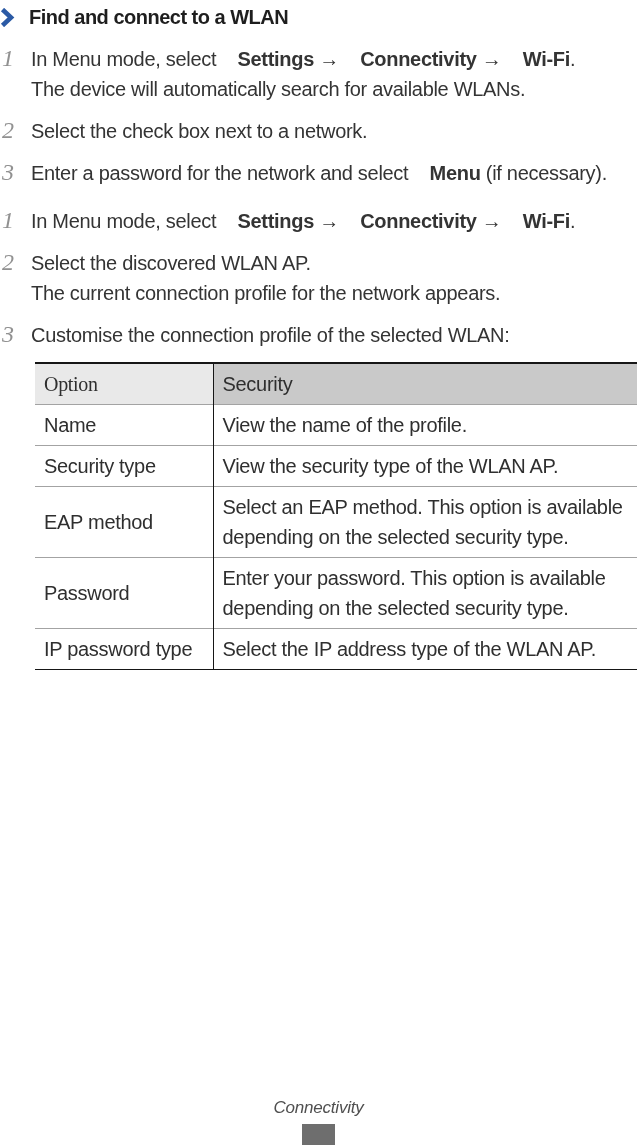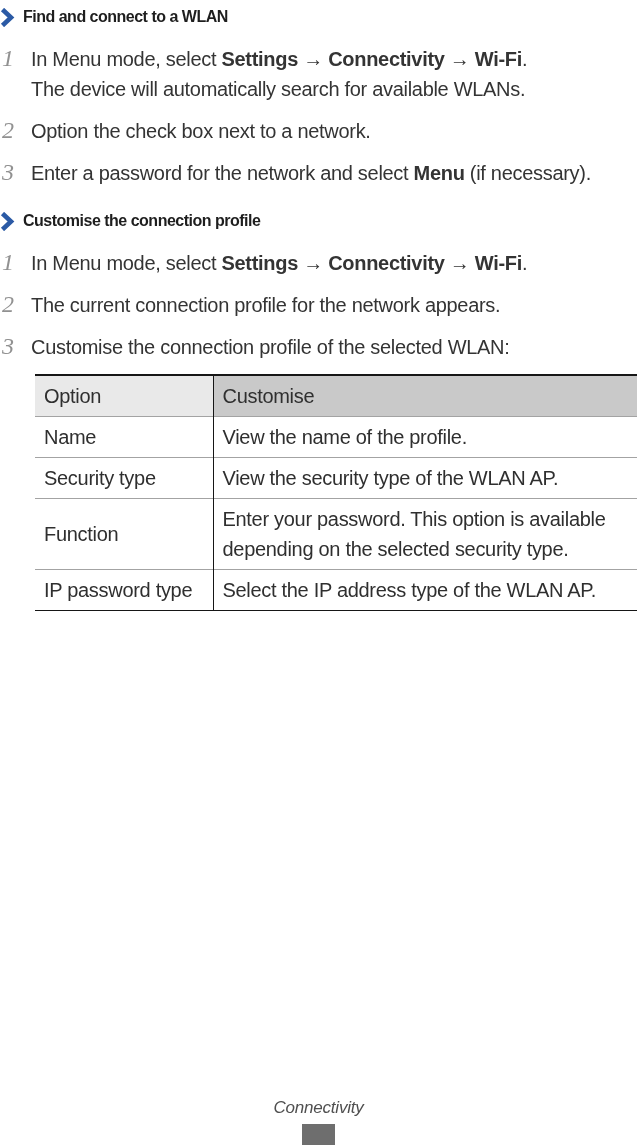--- a/index.html
+++ b/index.html
@@ -10,60 +10,60 @@
     font-family: "Liberation Sans", sans-serif;
     color: #333333;
   }
   .page { position: absolute; inset: 0; }
   .content { padding-top: 2px; }
 
   
   .section { margin: 0; }
   .section + .section { margin-top: 18px; }
   .heading {
-    display: flex; align-items: center; gap: 8px;
+    display: flex; align-items: center; gap: 14px;
     margin: 0 0 12px 0;
-    font-size: 16px; font-weight: 700; letter-spacing: -0.5px;
+    font-size: 20px; font-weight: 700; letter-spacing: -0.5px;
     color: #1e1e1e; line-height: 30px;
   }
   .chevron { width: 15px; height: 19px; flex: none; display: inline-block; }
   .chevron svg { display: block; width: 15px; height: 19px; }
 
   
   .step { display: flex; margin-bottom: 12px; }
   .step-number {
     flex: none; width: 31px; padding-left: 2px; box-sizing: border-box;
     font-family: "Liberation Serif", serif; font-style: italic;
     font-size: 24px; line-height: 28px;
     color: var(--step-number, #919191);
   }
   .step-text {
     width: 604px; font-size: 20px; line-height: 30px;
     letter-spacing: -0.3px; color: #343434;
   }
   .step-line { min-height: 30px; }
-  .bold { font-weight: 700; }
+  .bold { font-weight: 700; margin-left: 16px; }
 
   
   .options-table {
     margin: 8px 0 0 35px;
     width: 602px;
     border-collapse: collapse;
     table-layout: fixed;
   }
   .options-table th, .options-table td {
     border-top: 1px solid #a3a3a3;
     font-size: 20px; font-weight: 400; text-align: left;
     letter-spacing: -0.3px; line-height: 30px;
     padding: 5px 9px; vertical-align: middle;
     color: #2f2f2f;
   }
   .options-table thead th { border-top: 2px solid #161616; }
   .options-table .col-option { width: 178px; box-sizing: border-box; border-right: 1px solid #161616; }
-  .options-table thead .col-option { background: var(--header-option-bg, #e9e9e9); }
+  .options-table thead .col-option { background: var(--header-option-bg, #e9e9e9); font-family: Liberation Serif, serif; }
   .options-table thead .col-function { background: var(--header-function-bg, #c9c9c9); }
   .options-table tbody tr:last-child th,
   .options-table tbody tr:last-child td { border-bottom: 1px solid #161616; }
 
   
   .footer-label {
     position: absolute; left: 0; right: 0; bottom: 27px;
     text-align: center;
     font-style: italic; font-size: 17px; letter-spacing: -0.2px;
     color: #4f4f4f;
@@ -95,89 +95,86 @@
     <span class="step-number">1</span>
     <div class="step-text">
                 <div class="step-line"><span>In Menu mode, select </span><span class="bold">Settings</span><span> → </span><span class="bold">Connectivity</span><span> → </span><span class="bold">Wi-Fi</span><span>.</span></div>
                 <div class="step-line"><span>The device will automatically search for available WLANs.</span></div>
               </div>
   </div>
 
   <div class="step">
     <span class="step-number">2</span>
     <div class="step-text">
-                <div class="step-line"><span>Option the check box next to a network.</span></div>
+                <div class="step-line"><span>Select the check box next to a network.</span></div>
               </div>
   </div>
 
   <div class="step">
     <span class="step-number">3</span>
     <div class="step-text">
                 <div class="step-line"><span>Enter a password for the network and select </span><span class="bold">Menu</span><span> (if necessary).</span></div>
               </div>
   </div>
 </div>
   </div>
 
   <div class="section">
-    <h2 class="heading">
-      <span class="chevron">
-        <svg viewBox="0 0 15 19" xmlns="http://www.w3.org/2000/svg">
-          <path d="M2.5 1.5 L11 9.5 L2.5 17.5" fill="none" stroke="var(--accent-blue, #2b5aa5)" stroke-width="4.6"></path>
-        </svg>
-      </span>
-      <span>Customise the connection profile</span>
-    </h2>
     <div>
   <div class="step">
     <span class="step-number">1</span>
     <div class="step-text">
                 <div class="step-line"><span>In Menu mode, select </span><span class="bold">Settings</span><span> → </span><span class="bold">Connectivity</span><span> → </span><span class="bold">Wi-Fi</span><span>.</span></div>
               </div>
   </div>
 
   <div class="step">
     <span class="step-number">2</span>
     <div class="step-text">
+                <div class="step-line"><span>Select the discovered WLAN AP.</span></div>
                 <div class="step-line"><span>The current connection profile for the network appears.</span></div>
               </div>
   </div>
 
   <div class="step">
     <span class="step-number">3</span>
     <div class="step-text">
                 <div class="step-line"><span>Customise the connection profile of the selected WLAN:</span></div>
               </div>
   </div>
 </div>
   </div>
 </div>
 
     <table class="options-table">
       <thead>
         <tr>
           <th class="col-option">Option</th>
-          <th class="col-function">Customise</th>
+          <th class="col-function">Security</th>
         </tr>
       </thead>
       <tbody id="table-body">
   <tr>
     <td class="col-option">Name</td>
     <td class="col-function">View the name of the profile.</td>
   </tr>
 
   <tr>
     <td class="col-option">Security type</td>
     <td class="col-function">View the security type of the WLAN AP.</td>
   </tr>
 
+  <tr>
+    <td class="col-option">EAP method</td>
+    <td class="col-function">Select an EAP method. This option is available depending on the selected security type.</td>
+  </tr>
 
 
   <tr>
-    <td class="col-option">Function</td>
+    <td class="col-option">Password</td>
     <td class="col-function">Enter your password. This option is available depending on the selected security type.</td>
   </tr>
 
 
   <tr>
     <td class="col-option">IP password type</td>
     <td class="col-function">Select the IP address type of the WLAN AP.</td>
   </tr>
 </tbody>
     </table>

